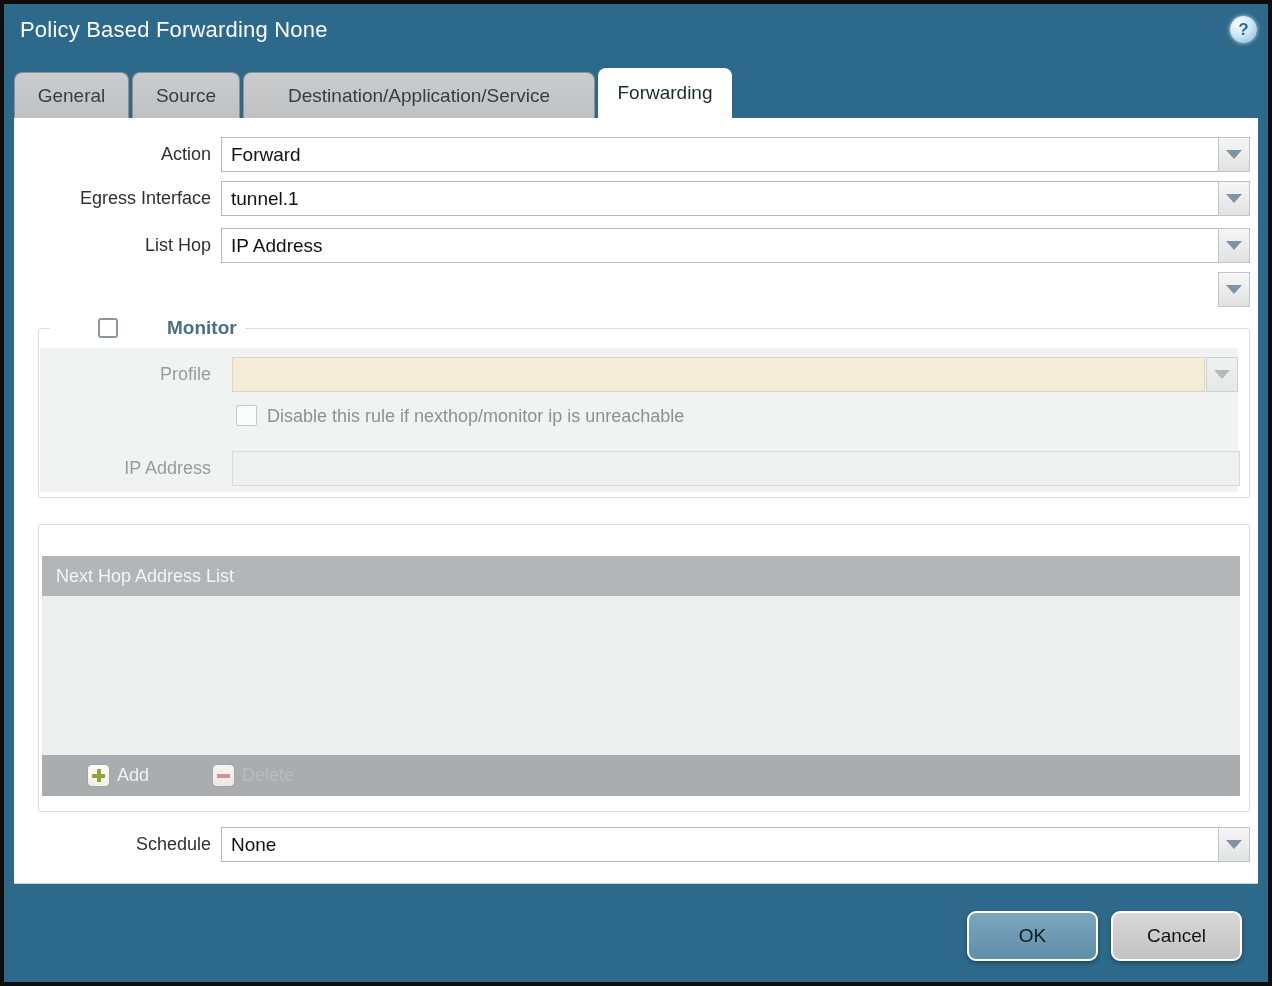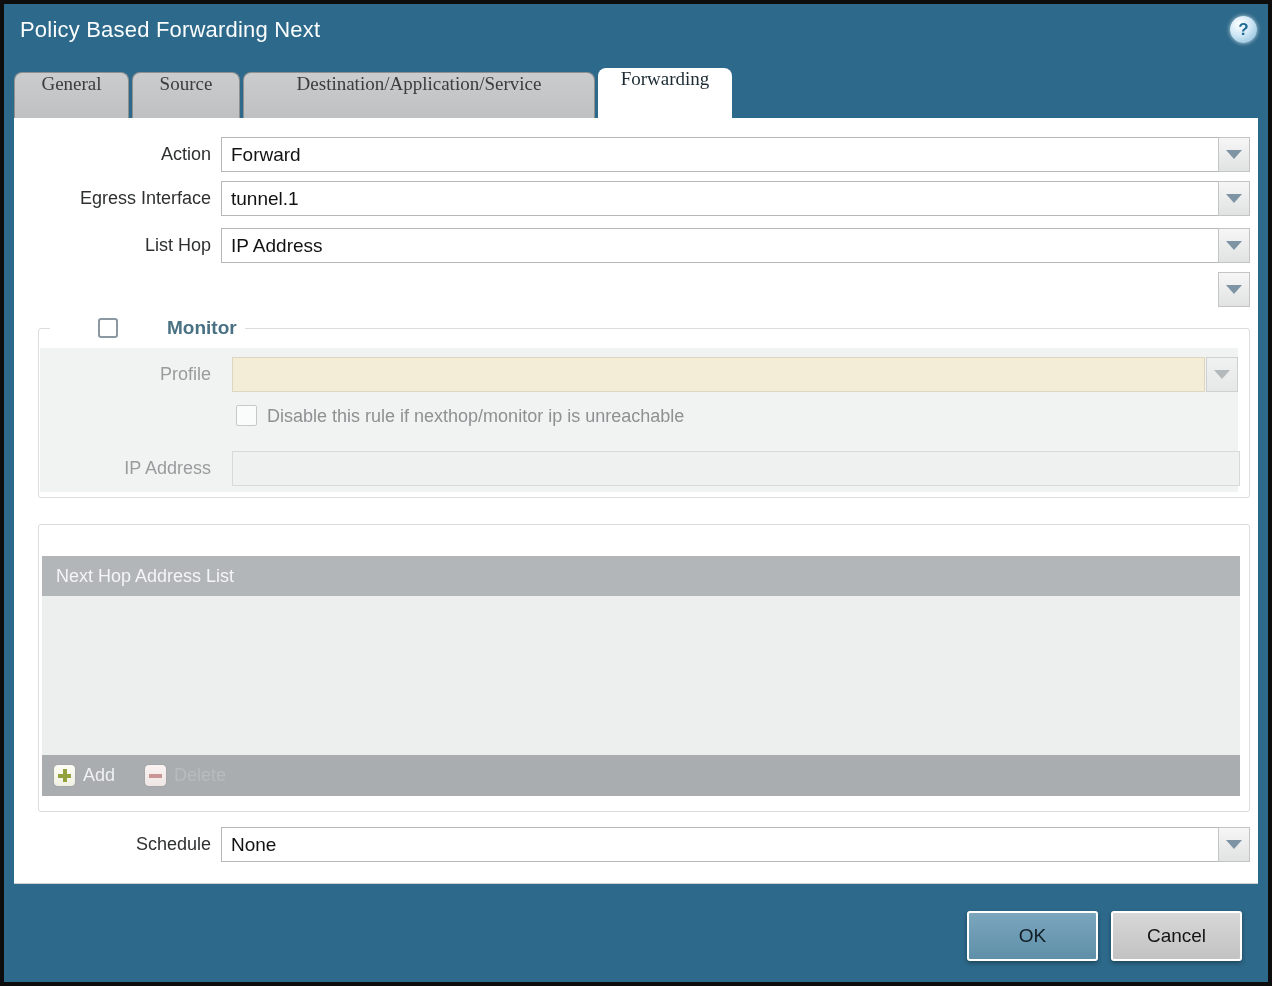--- a/index.html
+++ b/index.html
@@ -17,25 +17,25 @@
   .help{
     position:absolute; left:1230px; top:16px; width:27px; height:27px;
     border-radius:50%;
     background:radial-gradient(circle at 35% 30%, #ffffff 0%, #cfe7f5 45%, #7fb5d5 100%);
     box-shadow:0 0 4px rgba(255,255,255,.75);
     display:flex; align-items:center; justify-content:center;
     color:#1e6b95; font-weight:bold; font-size:17px; cursor:pointer;
   }
   
   .tab{
-    position:absolute; display:flex; justify-content:center;
+    position:absolute; display:flex; align-items:center; justify-content:center;
     font-size:19px; color:#3b3c3d; cursor:pointer;
     background:linear-gradient(#cbcccd,#bfc0c1);
     border:1px solid #8e9092; border-bottom:none;
-    border-radius:8px 8px 0 0; top:72px; height:46px;font-family:Liberation Serif, serif;
+    border-radius:8px 8px 0 0; top:72px; height:46px;
   }
   .tab-general{ left:14px;  width:115px; }
   .tab-source{  left:132px; width:108px; }
   .tab-dest{    left:243px; width:352px; }
   .tab-active{
     left:598px; width:134px; top:68px; height:50px;
     background:#ffffff; border:none; color:#1b2a33; z-index:3;
   }
   
   .panel{
@@ -110,50 +110,50 @@
   .nh-table{ left:28px; top:438px; width:1198px;text-align:right; }
   .nh-head{
     position:static; height:40px; background:#b2b6b9; color:#f4f5f6;
     font-size:18px; display:flex; align-items:center; padding-left:14px;
   }
   .nh-body{ position:static; height:159px; background:#edeeee; }
   .nh-foot{
     position:static; height:41px; background:#a9adb0;
     display:flex; align-items:center; gap:30px; padding-left:12px;
   }
-  .tool-btn{ position:static; display:flex; align-items:center; gap:8px; cursor:pointer; }
+  .tool-btn{ position:static; display:flex; align-items:center; gap:8px; cursor:pointer;margin-left:34px; }
   .tool-btn.disabled{ cursor:default; }
   .tool-ic{
     position:static; width:21px; height:21px; border-radius:4px; position:relative;
     background:linear-gradient(#fdfdf6,#f0f0e2); box-shadow:0 0 1px rgba(0,0,0,.35);
   }
   .tool-ic i{ position:absolute; background:#93a23c; }
   .tool-ic .h{ left:4px; top:8.5px; width:13px; height:4px; }
   .tool-ic .v{ left:8.5px; top:4px; width:4px; height:13px; }
   .tool-ic.minus{ background:linear-gradient(#faf3f2,#efe6e4); }
   .tool-ic.minus .h{ background:#c99595; }
   .tool-lbl{ position:static; font-size:18px; color:#f0f2f2; }
   .tool-lbl.dim{ color:#b7bbbe; }
 
   
   .btn{
     position:absolute; top:911px; width:131px; height:50px;
-    border-radius:3px; border:2px solid #ffffff;
+    border-radius:9px; border:2px solid #ffffff;
     display:flex; align-items:center; justify-content:center;
     font-size:19px; cursor:pointer; box-shadow:0 2px 4px rgba(0,0,0,.35);
   }
   .btn-ok{ left:967px; background:linear-gradient(#7ba6bd,#5f8fa9); color:#0f1c24; }
   .btn-cancel{ left:1111px; background:linear-gradient(#d8d8d8,#c2c2c3); color:#141414; }
 </style>
 </head>
 <body>
 
 <div class="screen">
 
-  <div class="title">Policy Based Forwarding Next</div>
+  <div class="title">Policy Based Forwarding None</div>
   <div class="help">
     <span>?</span>
   </div>
 
   <div class="tab tab-general">
       <span style="position:static">General</span>
     </div>
   <div class="tab tab-source">
       <span style="position:static">Source</span>
     </div>

